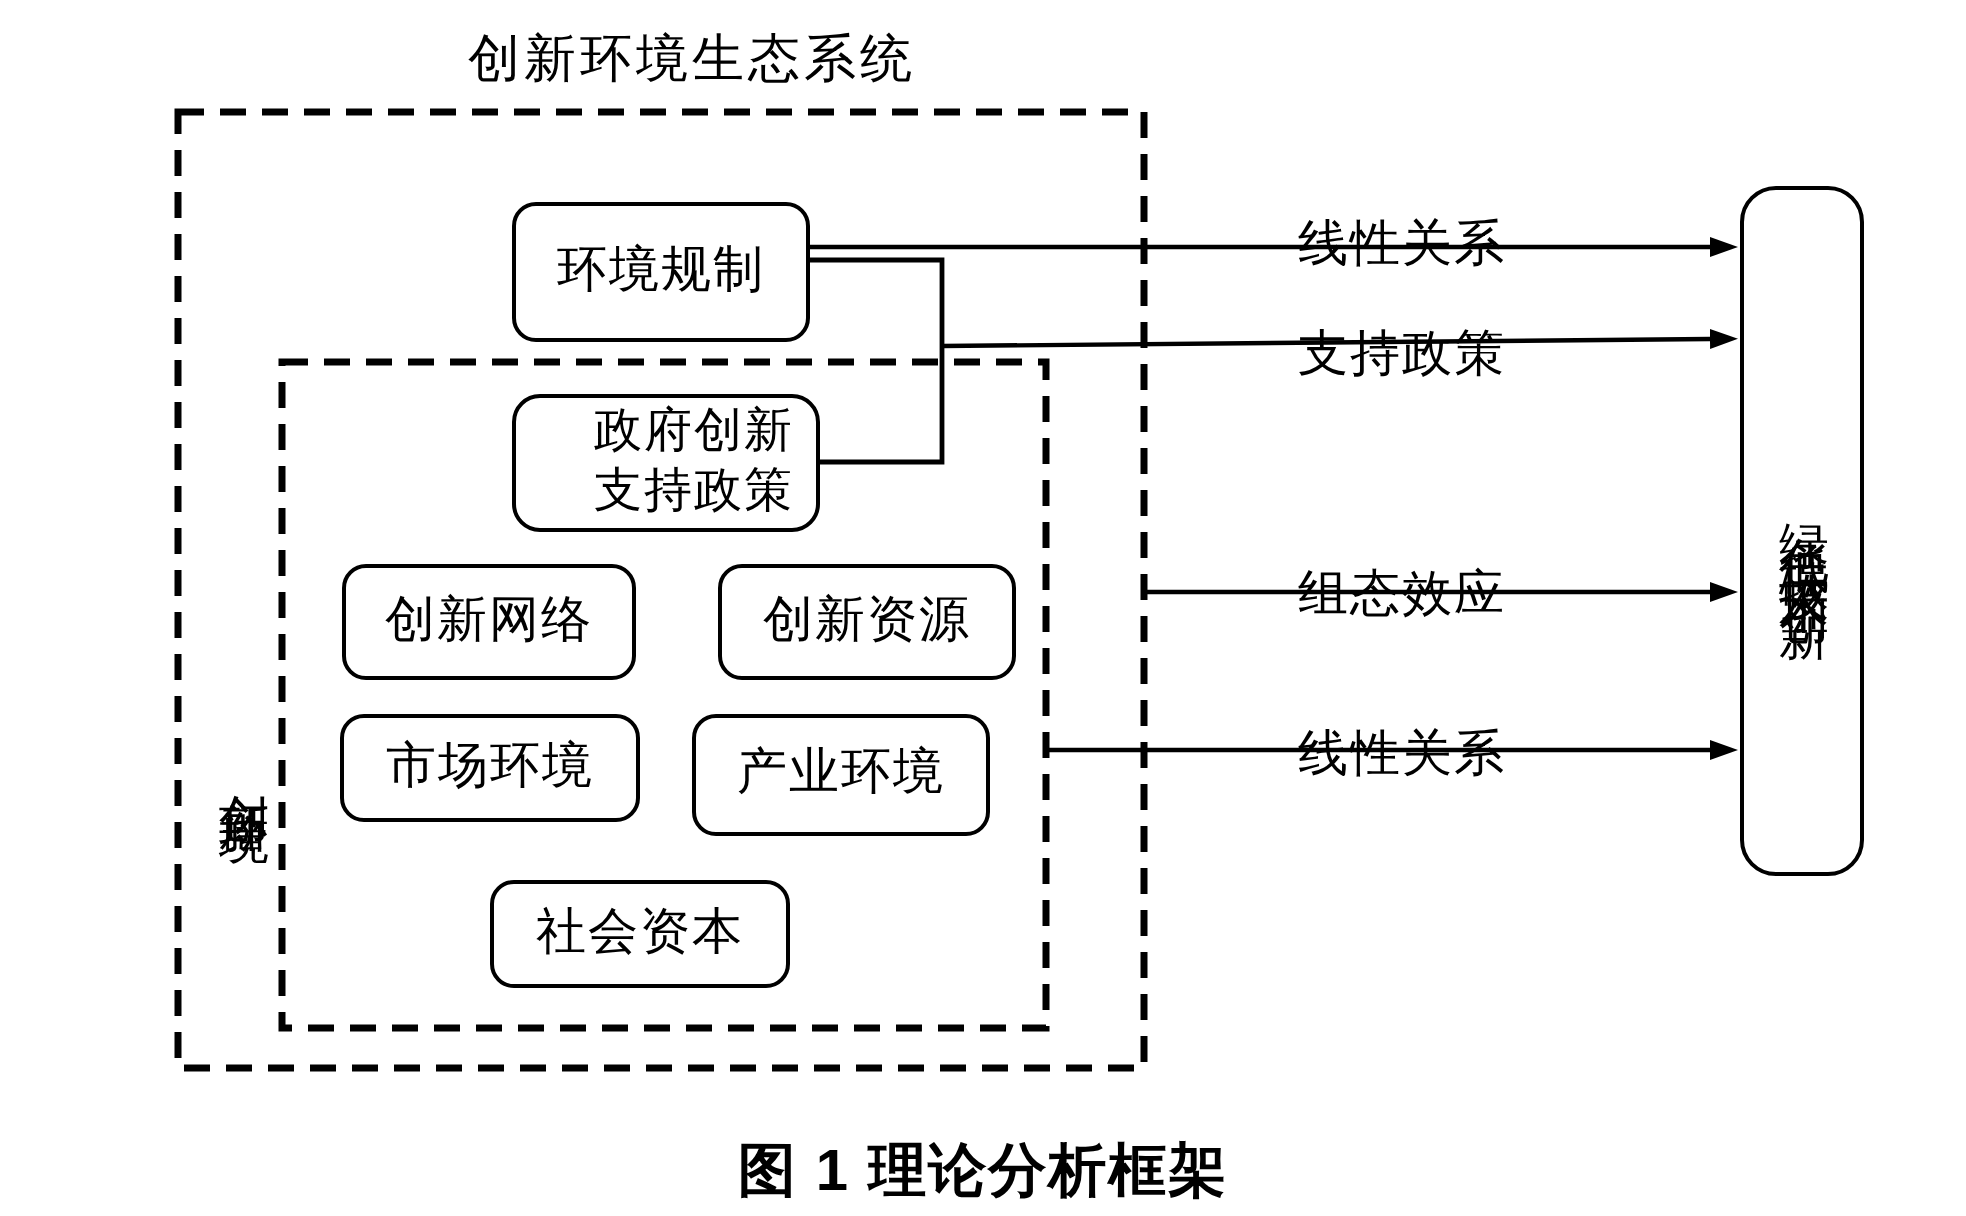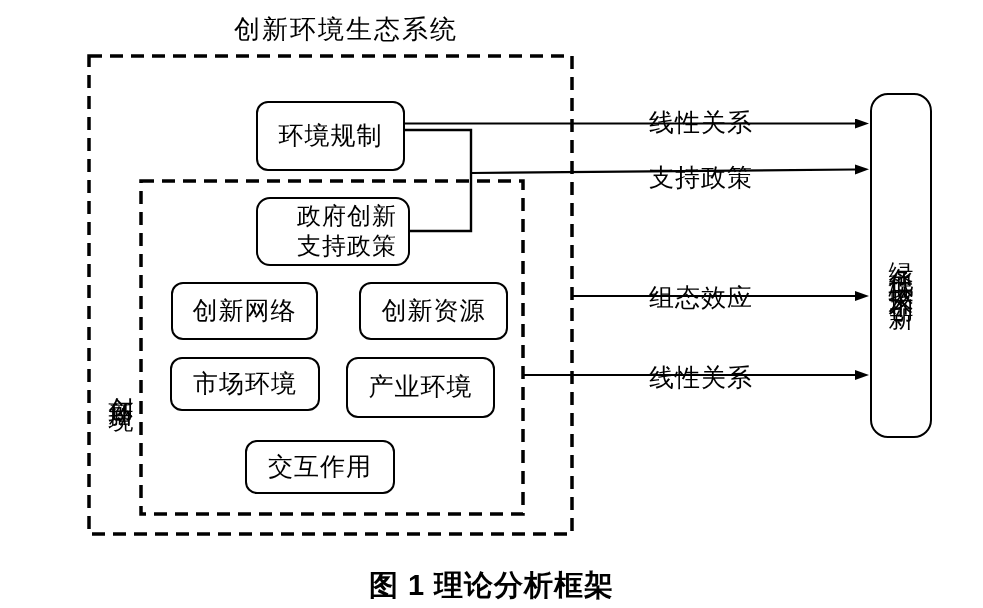--- a/index.html
+++ b/index.html
@@ -115,21 +115,21 @@
 
   <div class="node" style="left:170px;top:357px;width:150px;height:54px;">
     <span class="txt">市场环境</span>
   </div>
 
   <div class="node" style="left:346px;top:357px;width:149px;height:61px;">
     <span class="txt">产业环境</span>
   </div>
 
   <div class="node" style="left:245px;top:440px;width:150px;height:54px;">
-    <span class="txt">交互作用</span>
+    <span class="txt">社会资本</span>
   </div>
 
   <div class="node green-box" style="left:870px;top:93px;width:62px;height:345px;">
     <span class="vtext">绿色低碳技术创新</span>
   </div>
 
   <div class="lbl" style="left:645px;top:89px;width:112px;">线性关系</div>
 
   <div class="lbl" style="left:645px;top:144px;width:112px;">支持政策</div>
 

